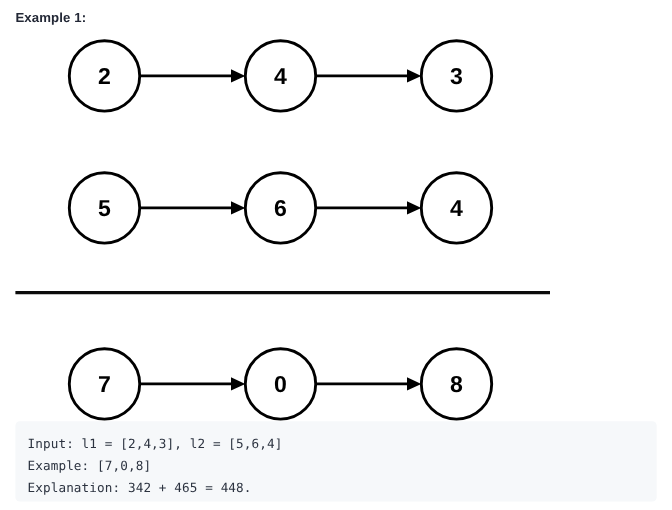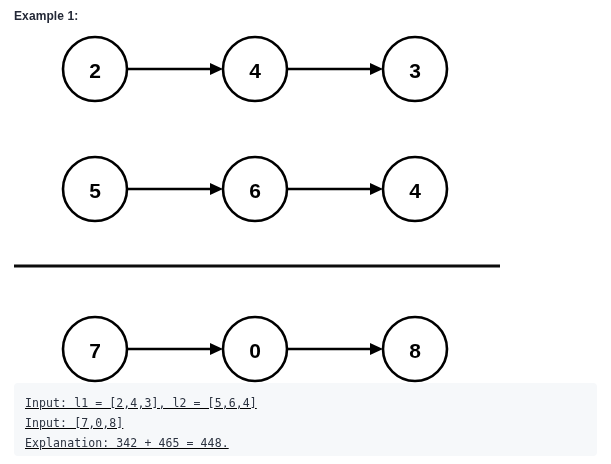--- a/index.html
+++ b/index.html
@@ -83,21 +83,20 @@
   .code-block {
     position: absolute;
     left: 14px;
     top: 383px;
     width: 583px;
     height: 73px;
     box-sizing: border-box;
     background: #f6f8fa;
     border-radius: 4px;
     padding: 10px 0 0 11px;
-    text-decoration: underline;
   }
   .code-line {
     font-family: "DejaVu Sans Mono", "Liberation Mono", monospace;
     font-size: 11.5px;
     line-height: 20px;
     color: #2c3340;
     white-space: pre;
     letter-spacing: 0.1px;
   }
 </style>
@@ -175,17 +174,17 @@
             <circle cx="415" cy="349" r="32" class="node-circle"></circle>
             <text x="415" y="350" class="node-label">8</text>
           </g>
         </g>
         <line x1="14" y1="266" x2="500" y2="266" class="divider-rule"></line>
       </svg>
   </div>
 
   <div class="code-block">
     <div class="code-line">Input: l1 = [2,4,3], l2 = [5,6,4]</div>
-    <div class="code-line">Input: [7,0,8]</div>
+    <div class="code-line">Example: [7,0,8]</div>
     <div class="code-line">Explanation: 342 + 465 = 448.</div>
   </div>
 
 </div>
 
 </body></html>

